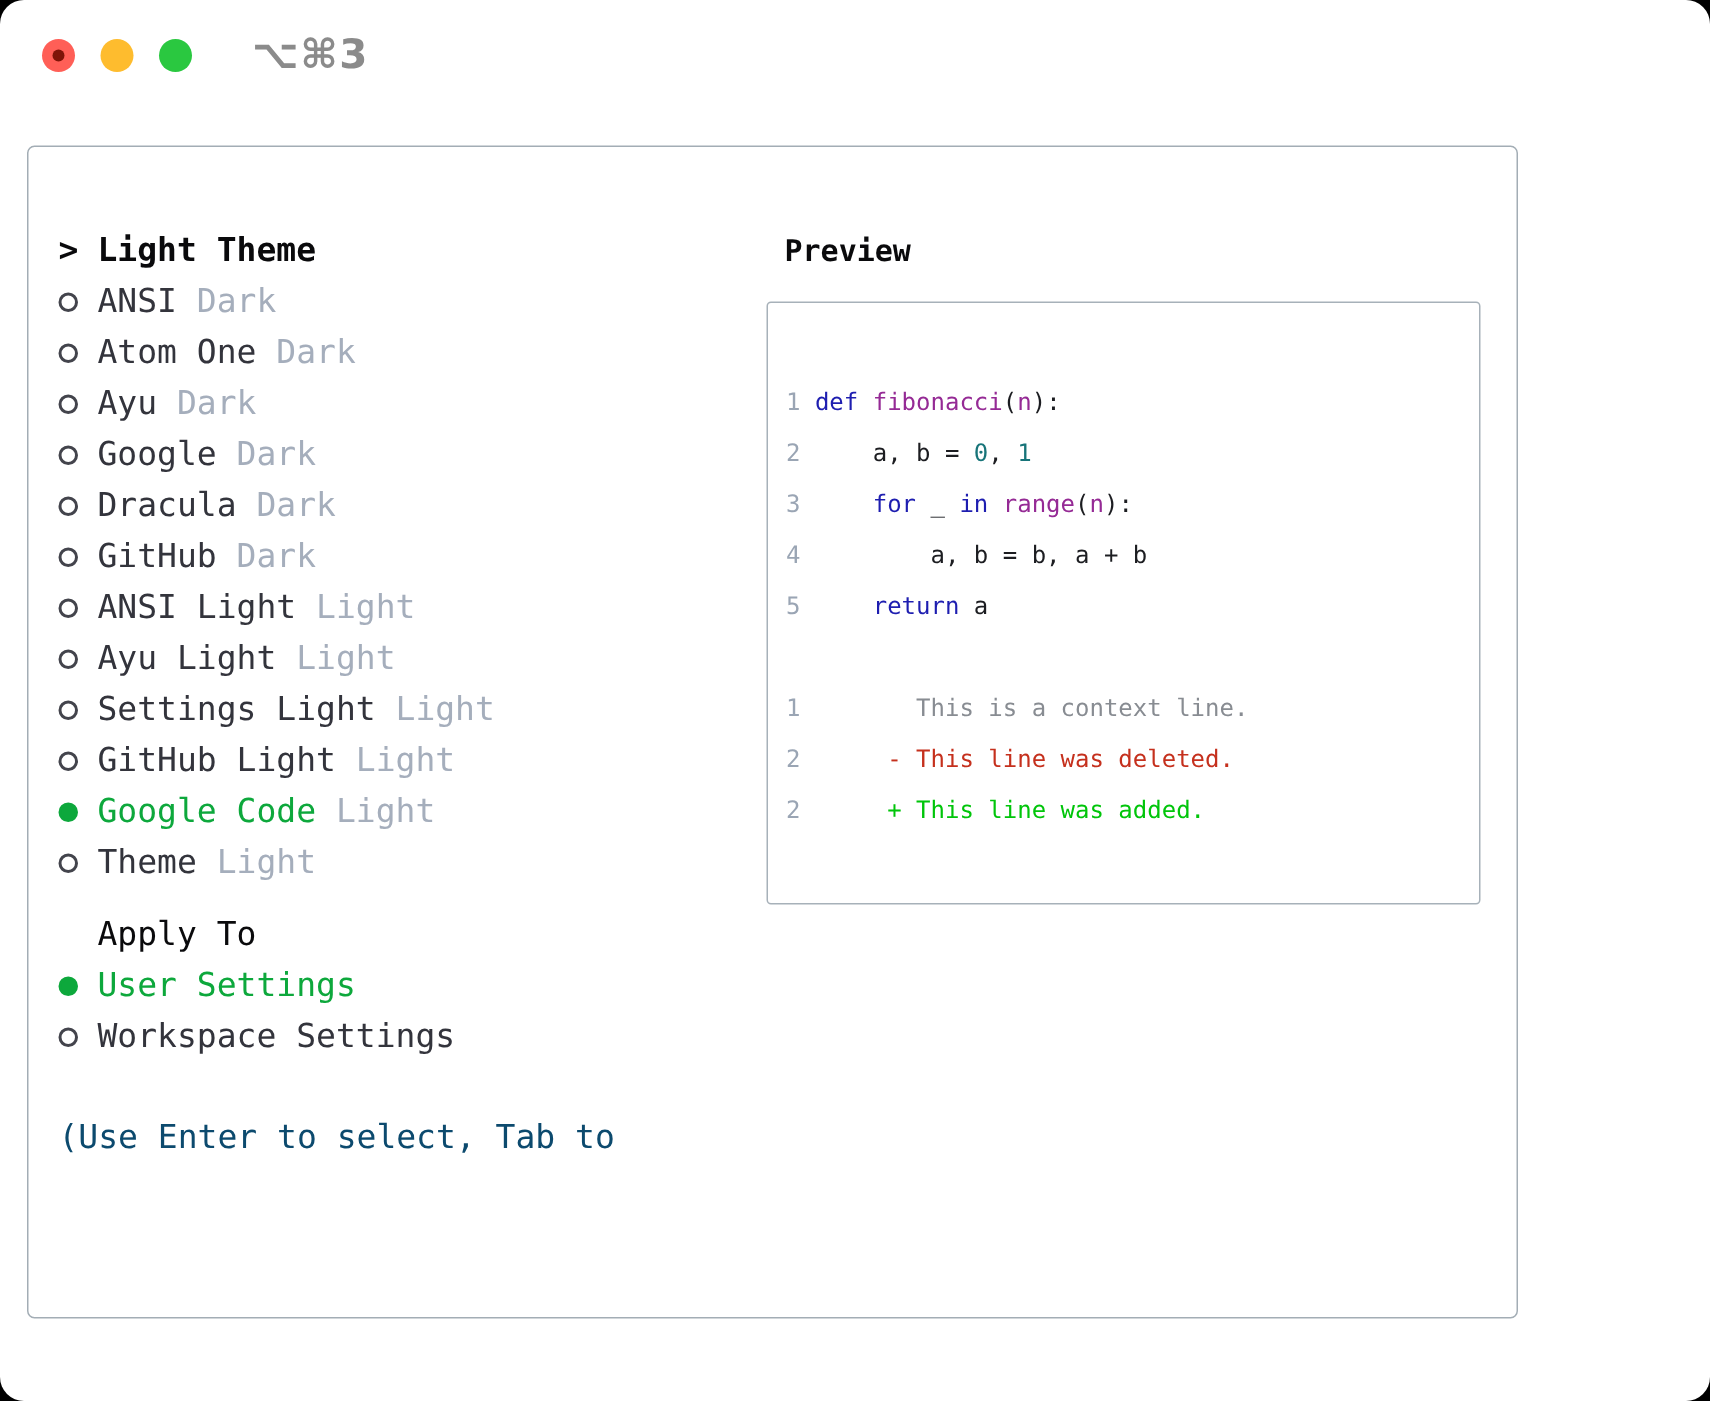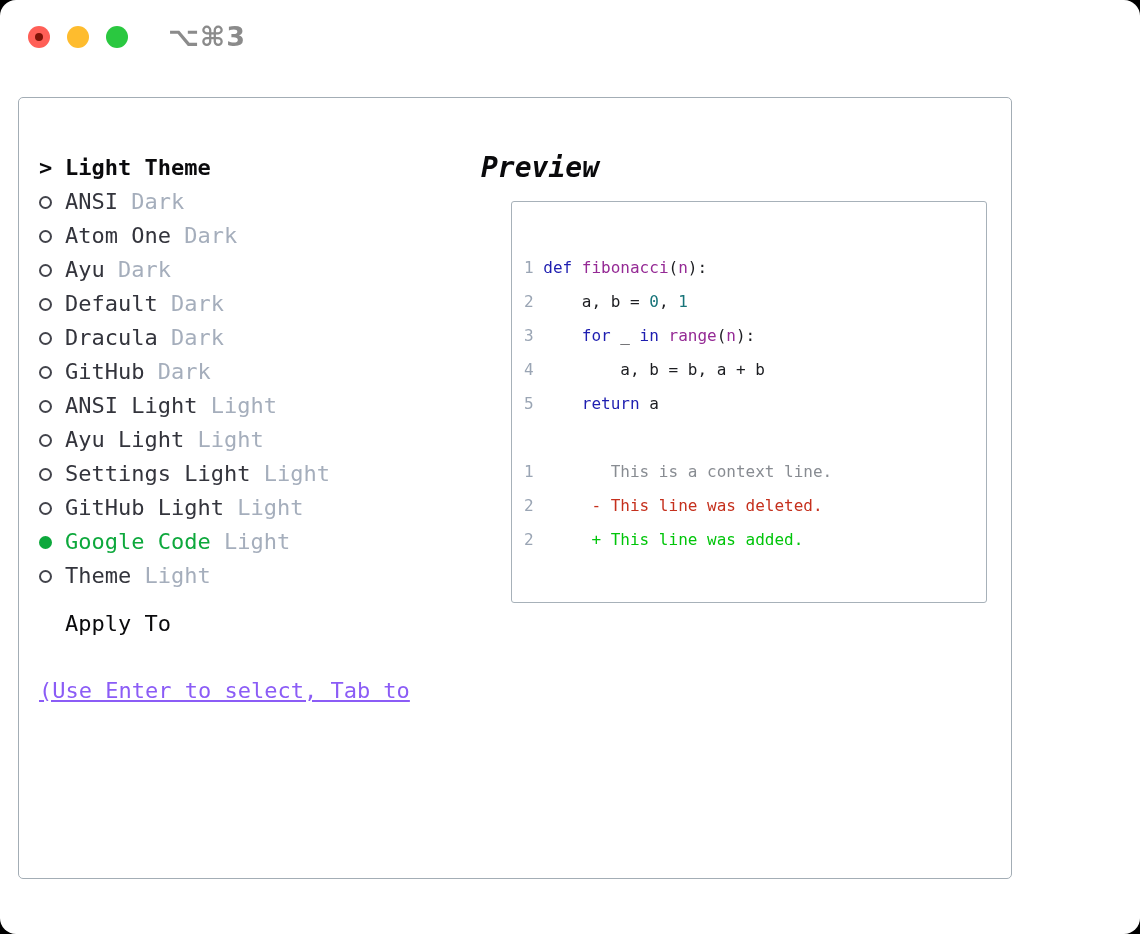--- a/index.html
+++ b/index.html
@@ -15,23 +15,23 @@
   .left{position:absolute;left:20px;top:52px;font-size:22px;color:#33343c;}
   .row{height:34px;display:flex;align-items:center;white-space:pre;}
   .marker{width:26px;flex:0 0 26px;}
   .hdr{font-weight:bold;color:#0a0a0c;}
   .hdr2{color:#0a0a0c;}
   .radio{display:inline-block;width:13px;height:13px;border:2px solid #43444c;border-radius:50%;box-sizing:border-box;}
   .radio.sel{background:#0da83c;border-color:#0da83c;}
   .name.sel{color:#0da83c;}
   .kind{color:#a5aebc;margin-left:1ch;}
   .apply{margin-top:14px;}
-  .help{margin-top:34px;color:#8b5cf6;line-height:34px;white-space:pre;text-decoration:underline;}
-  .preview-title{position:absolute;left:462px;top:52px;height:34px;display:flex;align-items:center;
-                 font-size:28px;font-weight:bold;color:#0a0a0c;font-style:italic;}
+  .help{margin-top:34px;color:#0c4a6e;line-height:34px;white-space:pre;}
+  .preview-title{position:absolute;left:504px;top:52px;height:34px;display:flex;align-items:center;
+                 font-size:20px;font-weight:bold;color:#0a0a0c;}
   .preview-box{position:absolute;left:492px;top:103px;width:474px;height:400px;
                border:1.5px solid #a7b1b9;border-radius:3px;background:#fff;}
   #code-pre{margin:0;padding:49px 0 0 12px;font-family:"DejaVu Sans Mono",monospace;
             font-size:16px;line-height:34px;}
   .cline{min-height:34px;white-space:pre;color:#1c1d21;}
   .lnum{color:#9aa5b4;}
 </style>
 </head>
 <body>
 
@@ -49,36 +49,40 @@
     <div class="left">
       <div class="row">
         <span class="marker hdr">&gt;</span>
         <span class="hdr">Light Theme</span>
       </div>
 
       <div id="theme-rows">
           <div class="row"><span class="marker"><span class="radio"></span></span><span class="name">ANSI</span><span class="kind">Dark</span></div>
           <div class="row"><span class="marker"><span class="radio"></span></span><span class="name">Atom One</span><span class="kind">Dark</span></div>
           <div class="row"><span class="marker"><span class="radio"></span></span><span class="name">Ayu</span><span class="kind">Dark</span></div>
-          <div class="row"><span class="marker"><span class="radio"></span></span><span class="name">Default</span><span class="kind">Dark</span></div>
+          <div class="row"><span class="marker"><span class="radio"></span></span><span class="name">Google</span><span class="kind">Dark</span></div>
           <div class="row"><span class="marker"><span class="radio"></span></span><span class="name">Dracula</span><span class="kind">Dark</span></div>
           <div class="row"><span class="marker"><span class="radio"></span></span><span class="name">GitHub</span><span class="kind">Dark</span></div>
           <div class="row"><span class="marker"><span class="radio"></span></span><span class="name">ANSI Light</span><span class="kind">Light</span></div>
           <div class="row"><span class="marker"><span class="radio"></span></span><span class="name">Ayu Light</span><span class="kind">Light</span></div>
           <div class="row"><span class="marker"><span class="radio"></span></span><span class="name">Settings Light</span><span class="kind">Light</span></div>
           <div class="row"><span class="marker"><span class="radio"></span></span><span class="name">GitHub Light</span><span class="kind">Light</span></div>
           <div class="row"><span class="marker"><span class="radio sel"></span></span><span class="name sel">Google Code</span><span class="kind">Light</span></div>
           <div class="row"><span class="marker"><span class="radio"></span></span><span class="name">Theme</span><span class="kind">Light</span></div>
         </div>
 
       <div class="apply">
         <div class="row">
           <span class="marker"></span>
           <span class="hdr2">Apply To</span>
         </div>
+        <div id="apply-rows">
+            <div class="row"><span class="marker"><span class="radio sel"></span></span><span class="name sel">User Settings</span></div>
+            <div class="row"><span class="marker"><span class="radio"></span></span><span class="name">Workspace Settings</span></div>
+          </div>
       </div>
 
       <div class="help" id="help-lines"><div class="help-line">(Use Enter to select, Tab to</div></div>
     </div>
 
     <div class="preview-title">Preview</div>
 
     <div class="preview-box">
       <pre id="code-pre"><div class="cline"><span class="lnum">1 </span><span style="color: rgb(30, 30, 176);">def</span><span style="color: rgb(28, 29, 33);"> </span><span style="color: rgb(149, 42, 149);">fibonacci</span><span style="color: rgb(28, 29, 33);">(</span><span style="color: rgb(149, 42, 149);">n</span><span style="color: rgb(28, 29, 33);">):</span></div><div class="cline"><span class="lnum">2 </span><span style="color: rgb(28, 29, 33);">    a, b = </span><span style="color: rgb(23, 116, 121);">0</span><span style="color: rgb(28, 29, 33);">, </span><span style="color: rgb(23, 116, 121);">1</span></div><div class="cline"><span class="lnum">3 </span><span style="color: rgb(28, 29, 33);">    </span><span style="color: rgb(30, 30, 176);">for</span><span style="color: rgb(28, 29, 33);"> _ </span><span style="color: rgb(30, 30, 176);">in</span><span style="color: rgb(28, 29, 33);"> </span><span style="color: rgb(149, 42, 149);">range</span><span style="color: rgb(28, 29, 33);">(</span><span style="color: rgb(149, 42, 149);">n</span><span style="color: rgb(28, 29, 33);">):</span></div><div class="cline"><span class="lnum">4 </span><span style="color: rgb(28, 29, 33);">        a, b = b, a + b</span></div><div class="cline"><span class="lnum">5 </span><span style="color: rgb(28, 29, 33);">    </span><span style="color: rgb(30, 30, 176);">return</span><span style="color: rgb(28, 29, 33);"> a</span></div><div class="cline">&nbsp;</div><div class="cline"><span class="lnum">1 </span><span style="color: rgb(136, 140, 146);">       This is a context line.</span></div><div class="cline"><span class="lnum">2 </span><span style="color: rgb(28, 29, 33);">     </span><span style="color: rgb(197, 48, 29);">- This line was deleted.</span></div><div class="cline"><span class="lnum">2 </span><span style="color: rgb(28, 29, 33);">     </span><span style="color: rgb(0, 197, 10);">+ This line was added.</span></div></pre>
     </div>

